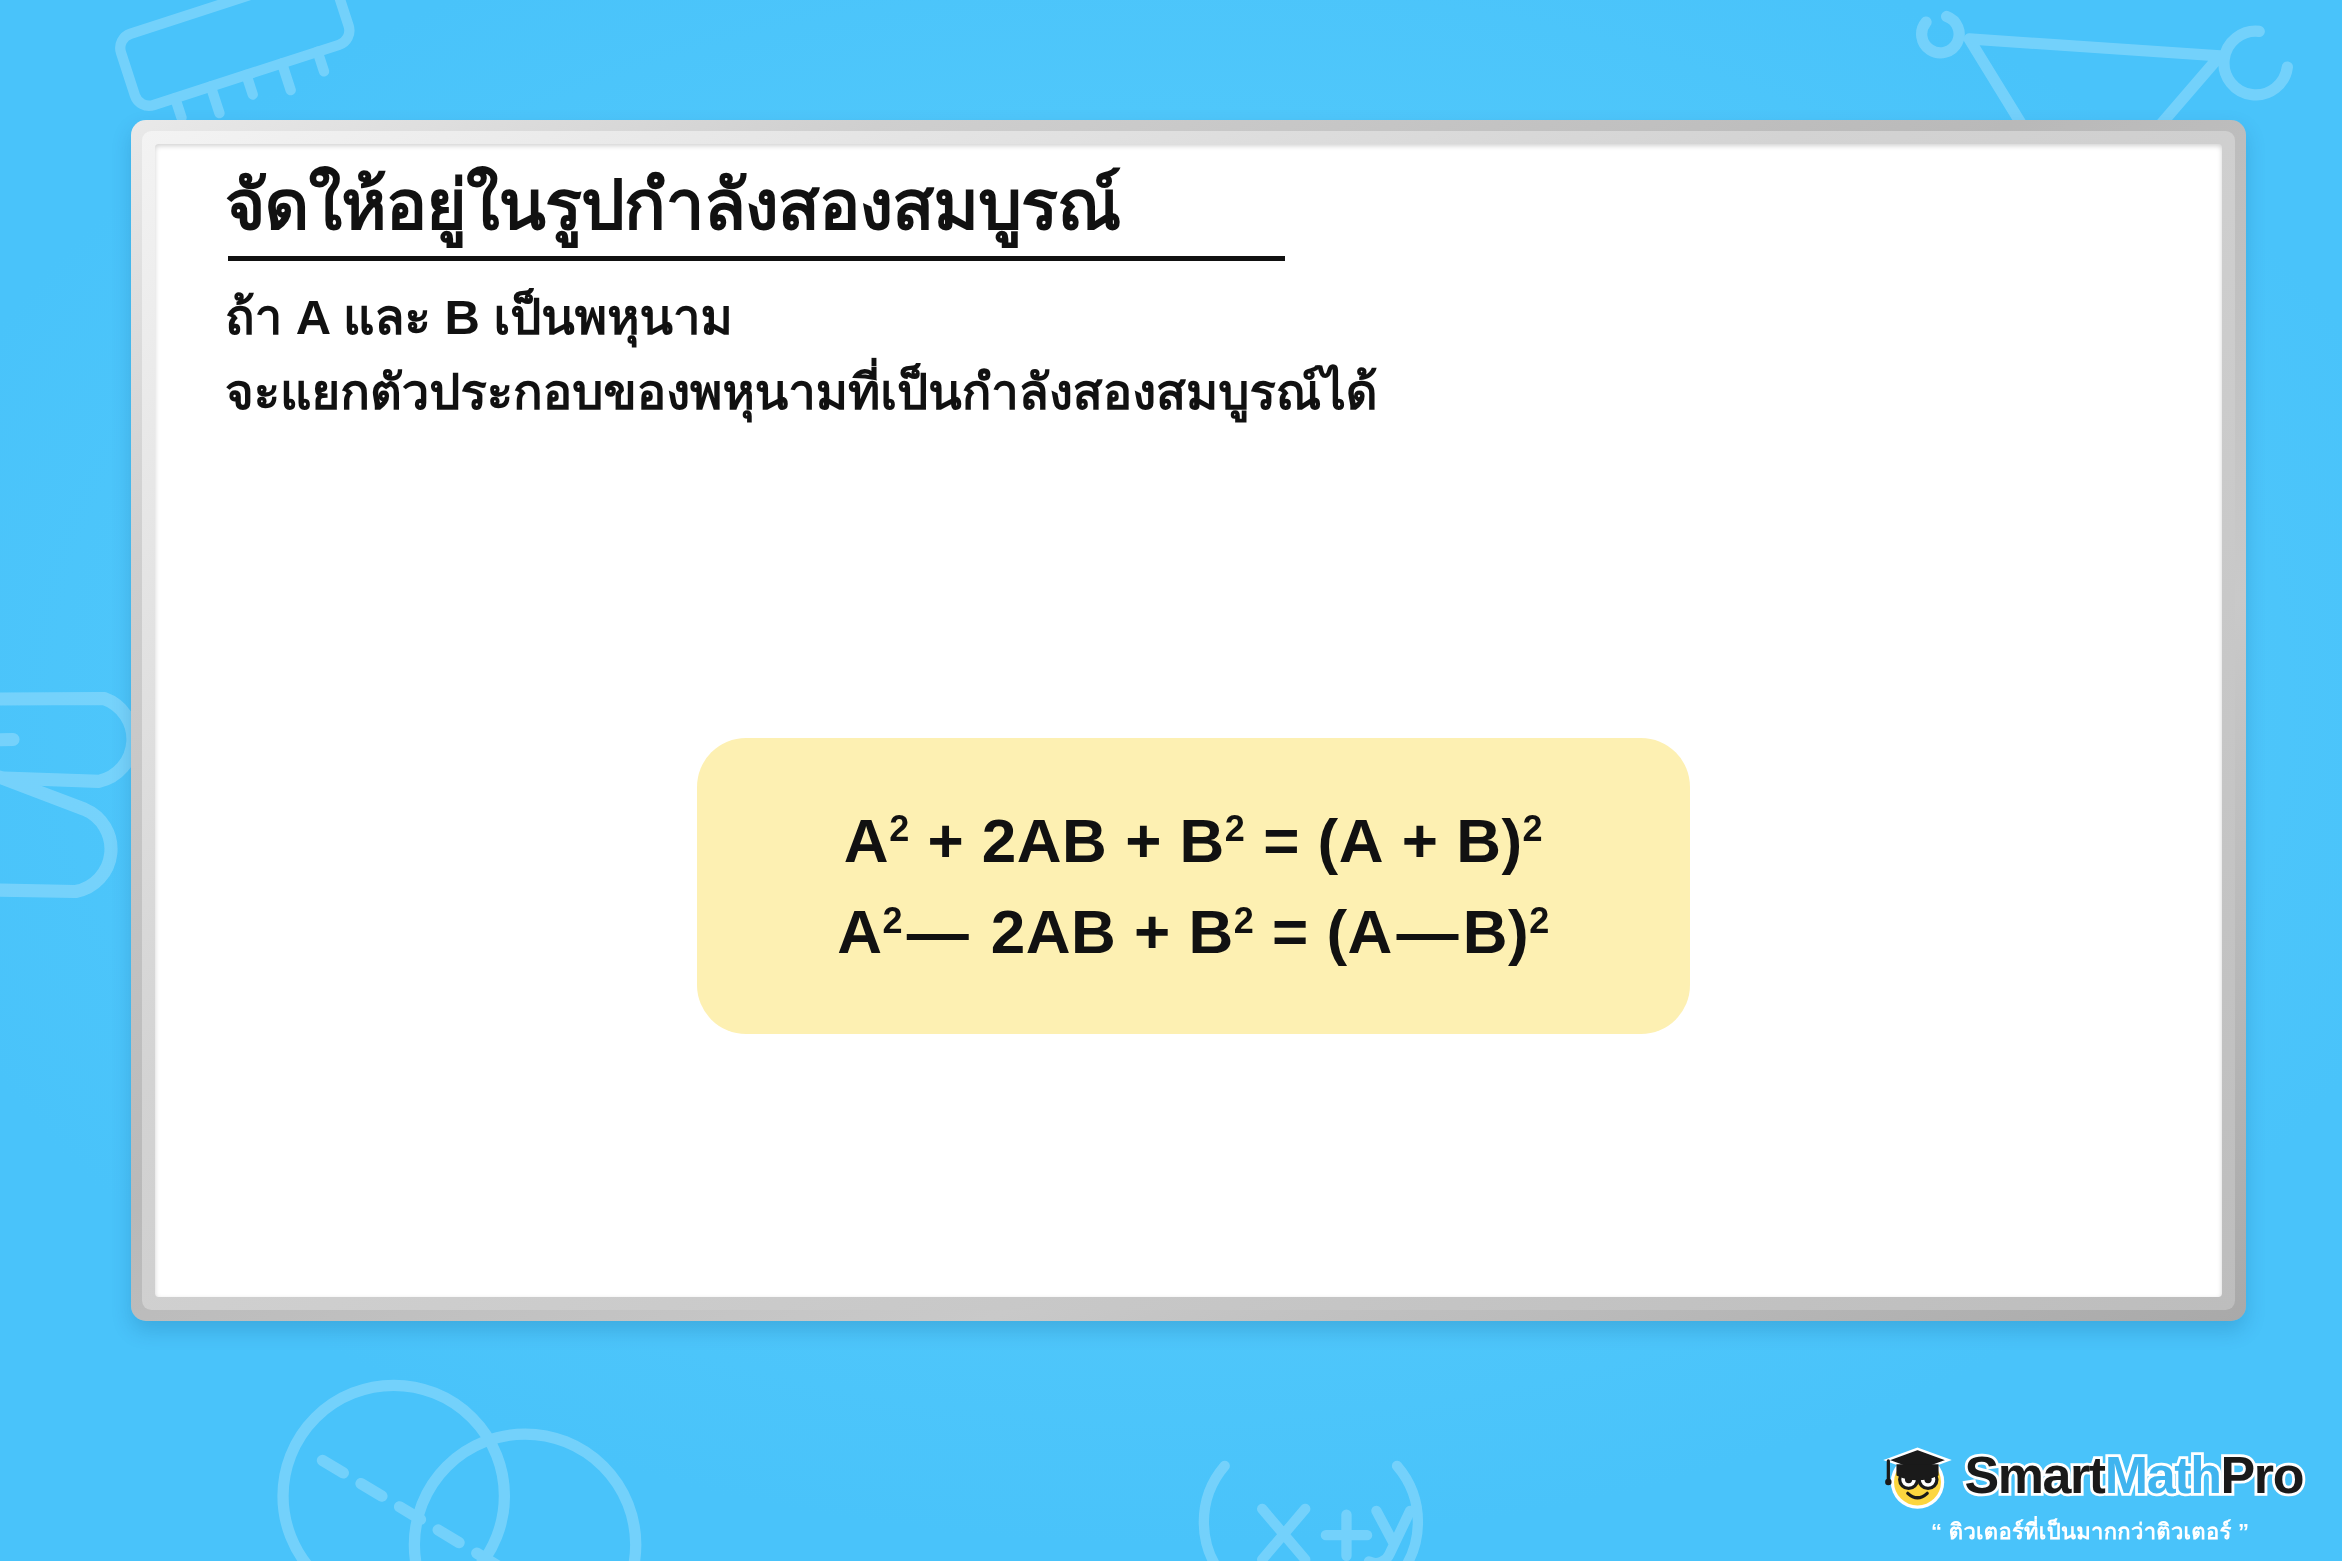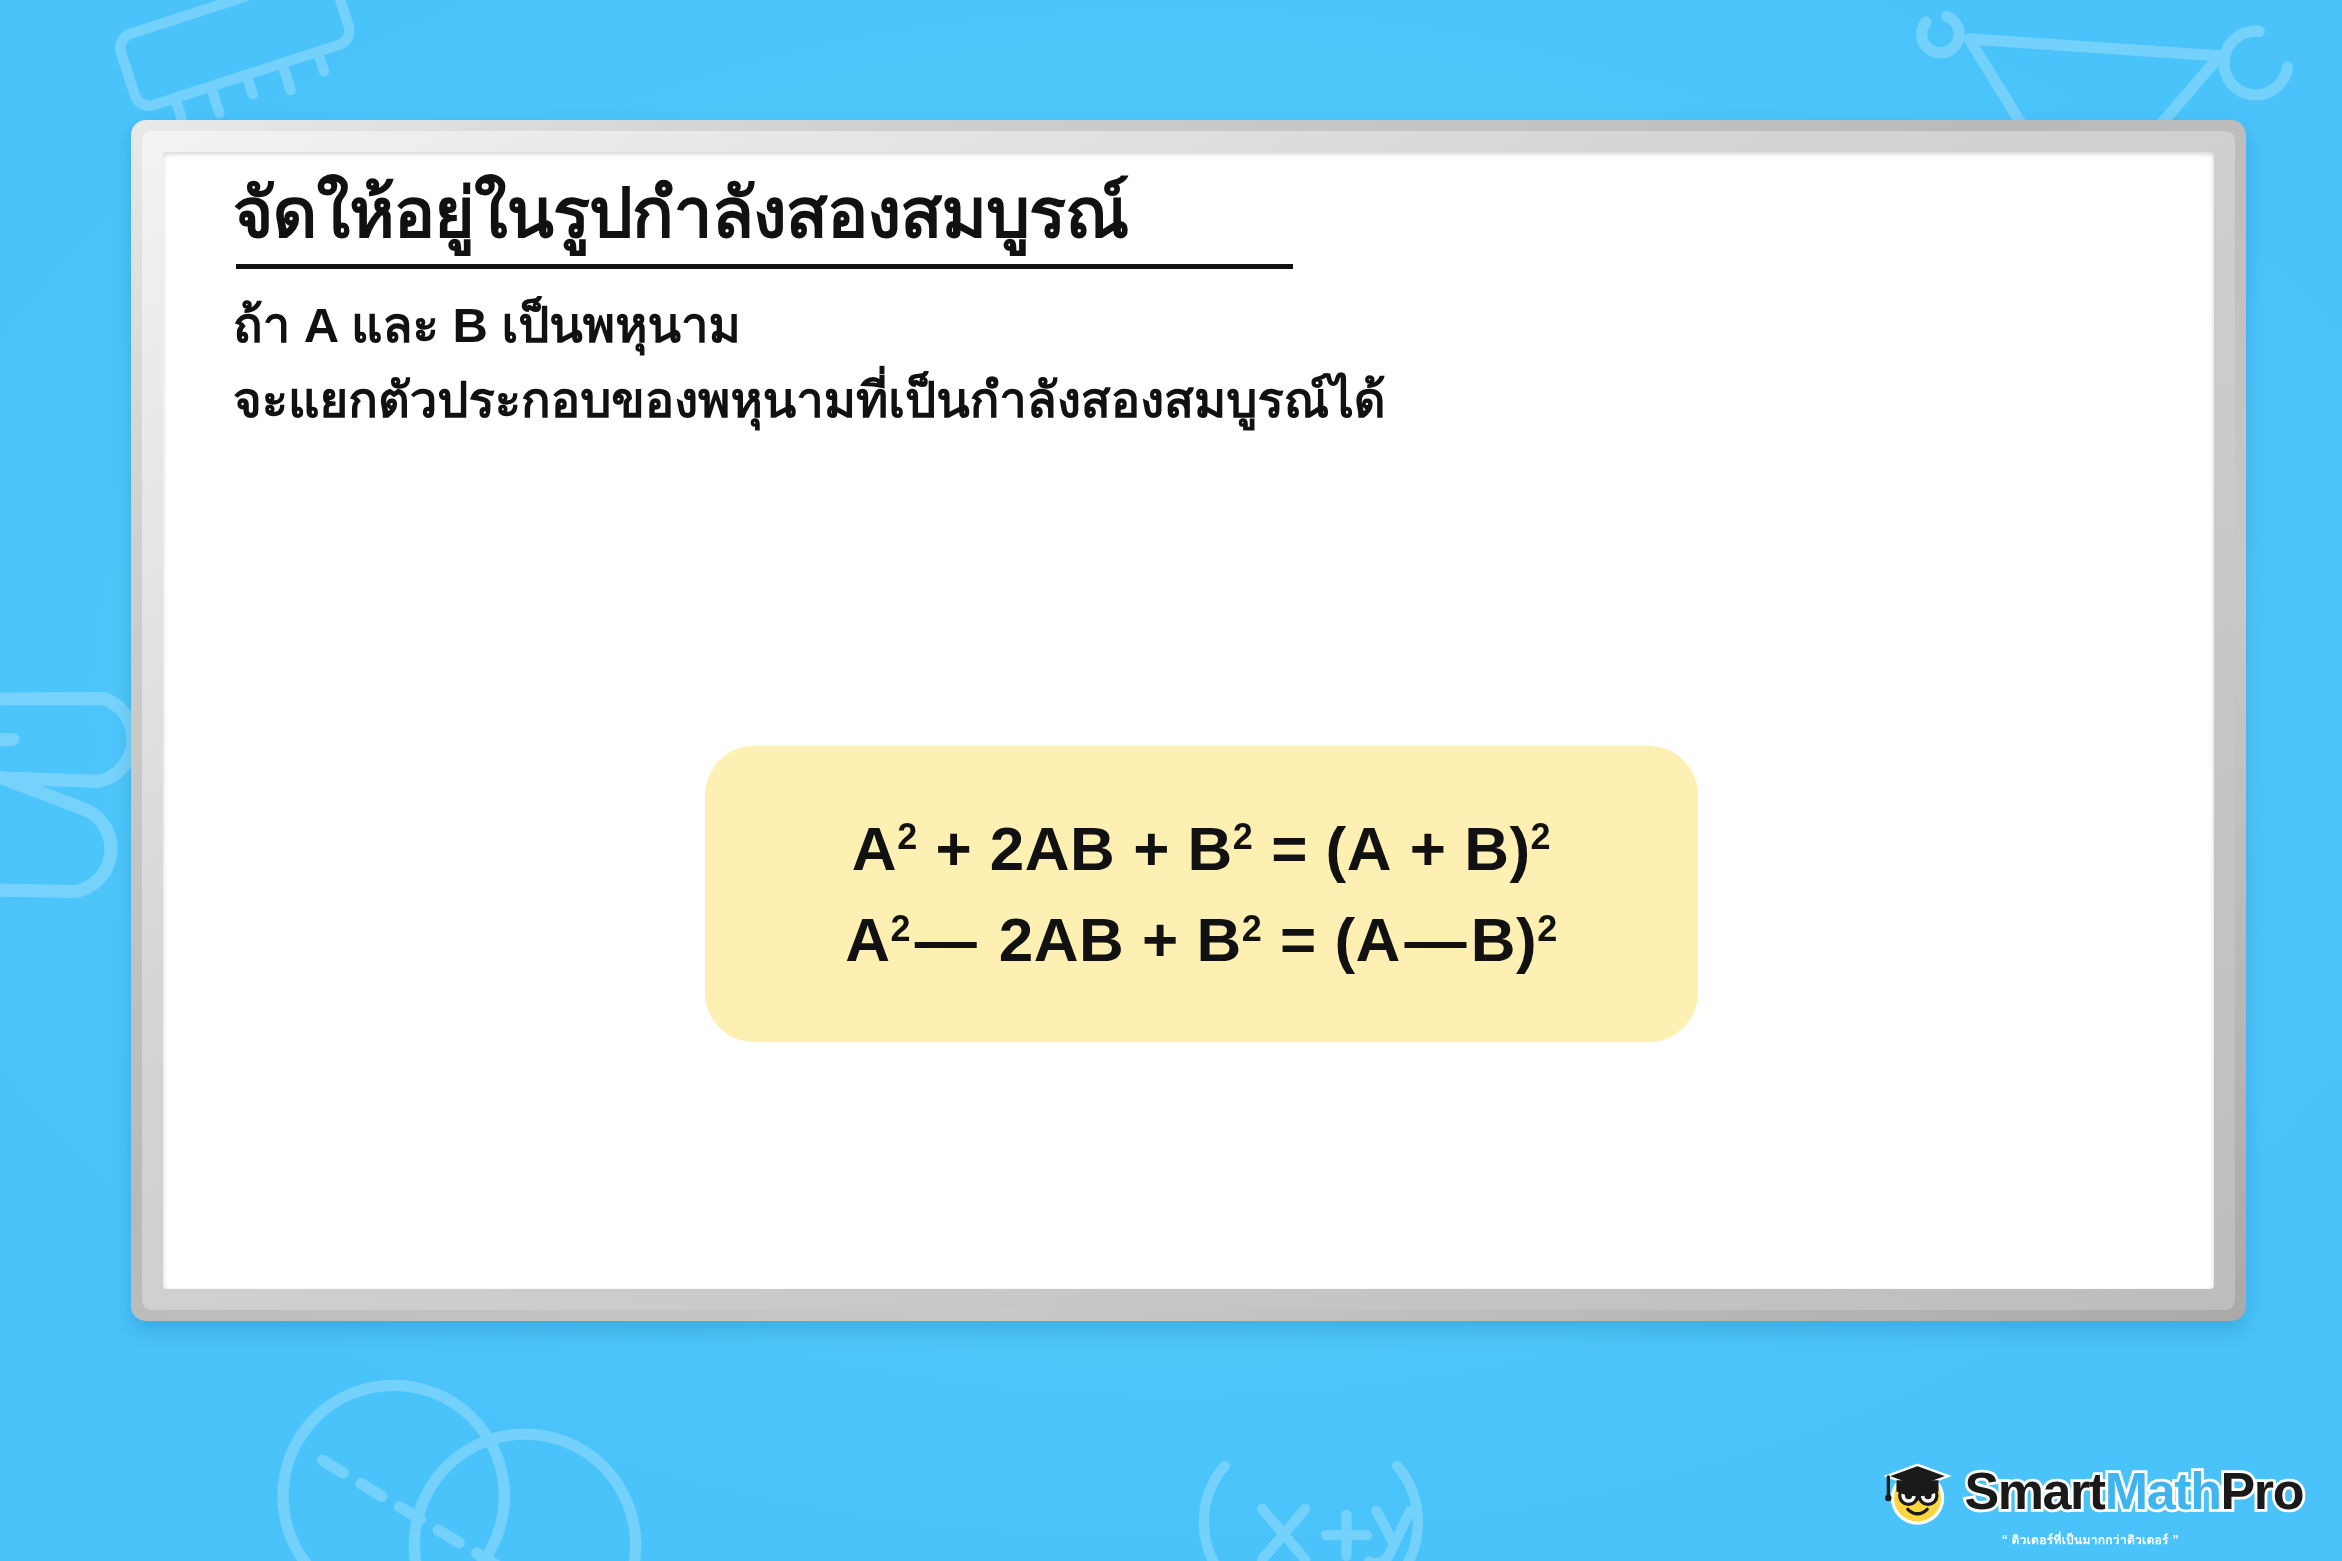--- a/index.html
+++ b/index.html
@@ -42,21 +42,21 @@
   #whiteboard-frame {
     position: absolute;
     left: 131px;
     top: 120px;
     width: 2115px;
     height: 1201px;
     border-radius: 15px;
     background:
       linear-gradient(150deg, #e9e9e9 0%, #cfcfcf 18%, #b9b9b9 45%, #c9c9c9 70%, #a9a9a9 100%);
     box-shadow: 0 9.4px 20.6px rgba(0,60,110,.18);
-    padding: 32px;
+    padding: 24px;
   }
   #whiteboard-frame::before {
     content: "";
     position: absolute;
     left: 11.2px; top: 11.2px; right: 11.2px; bottom: 11.2px;
     border-radius: 9.4px;
     background: linear-gradient(150deg, #f3f3f3 0%, #d3d3d3 40%, #bdbdbd 100%);
   }
 
   #whiteboard-surface {
@@ -160,21 +160,21 @@
     white-space: nowrap;
     -webkit-text-stroke: 5.6px #ffffff;
     paint-order: stroke fill;
   }
   #logo-wordmark .w-smart { color: #1a1a1a; }
   #logo-wordmark .w-math  { color: #3fb4ef; }
   #logo-wordmark .w-pro   { color: #1a1a1a; }
 
   #logo-tagline {
     margin-top: -1.9px;
-    font-size: 12px;
+    font-size: 22px;
     font-weight: 700;
     color: #ffffff;
     white-space: nowrap;
     letter-spacing: 0.3px;
   }
 </style>
 </head>
 <body>
 
 <div id="slide">

